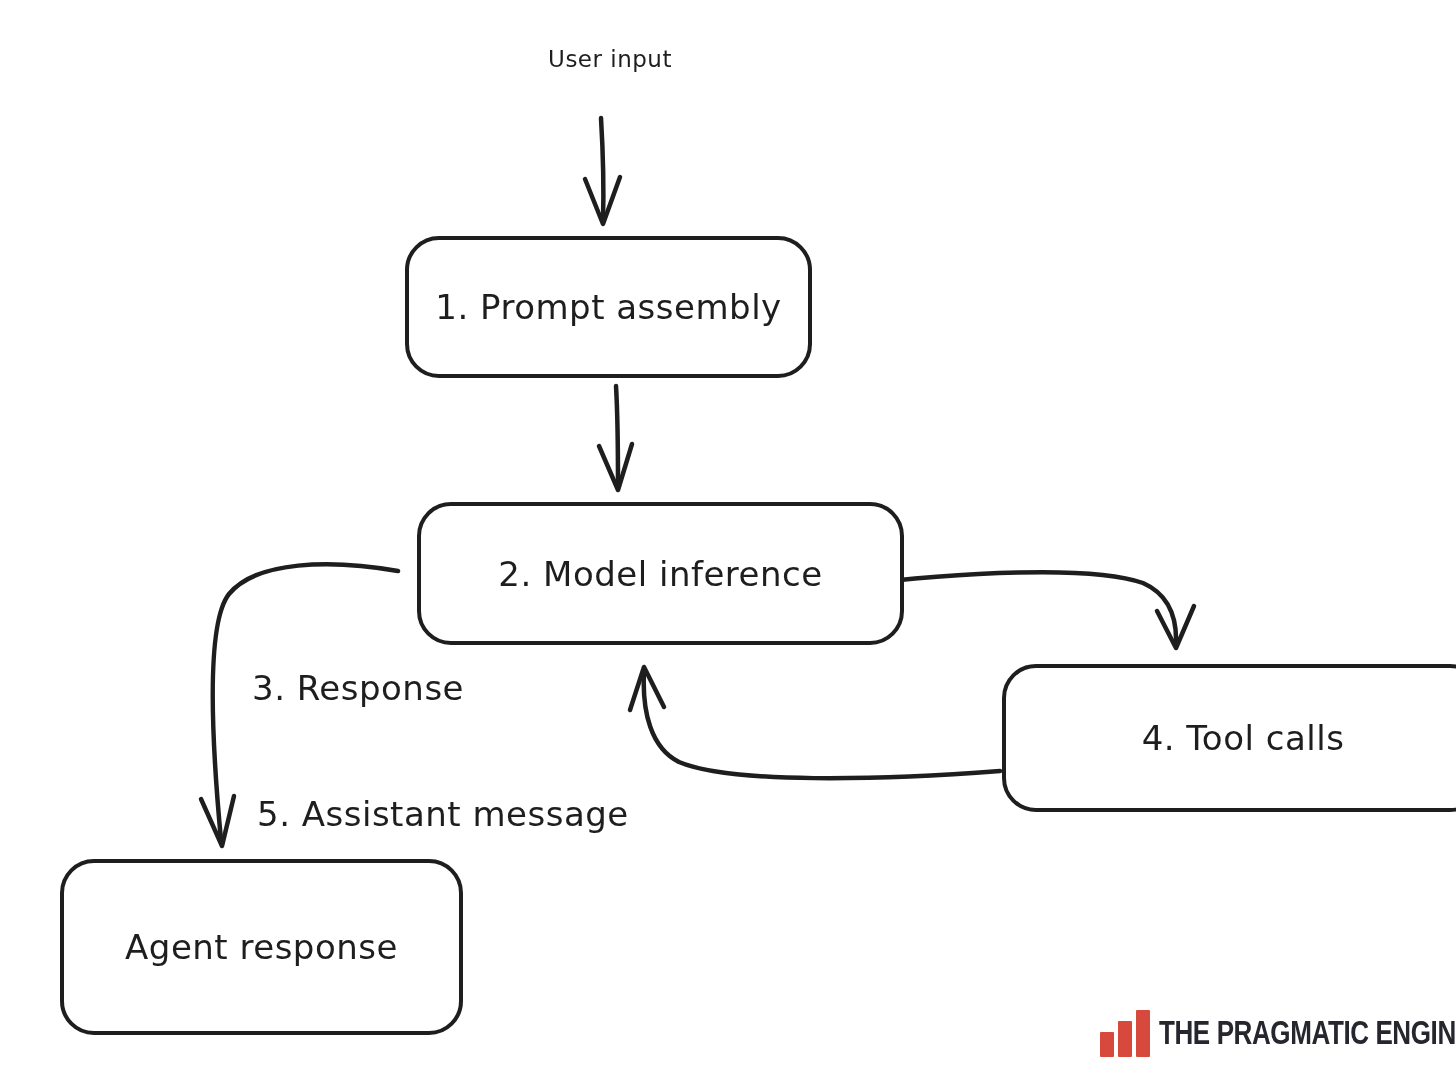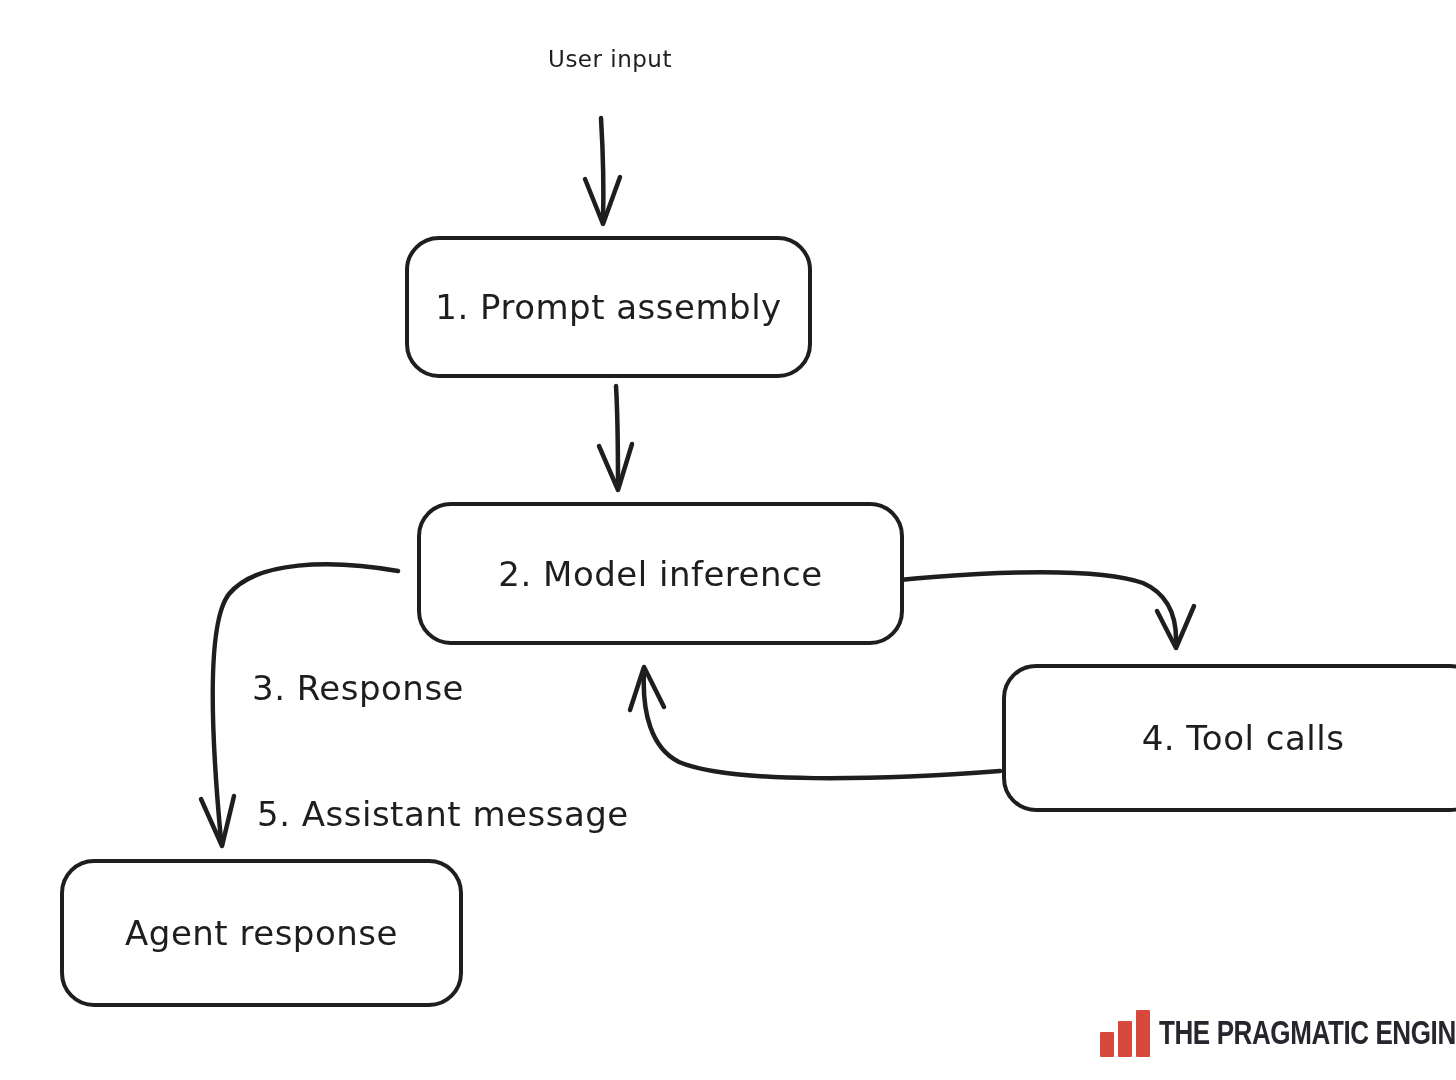--- a/index.html
+++ b/index.html
@@ -34,21 +34,21 @@
     display: flex;
     align-items: center;
     justify-content: center;
     font-size: 34px;
     letter-spacing: 0.5px;
     white-space: nowrap;
   }
   .node-prompt   { left: 405px; top: 236px; width: 407px; height: 142px; }
   .node-model    { left: 417px; top: 502px; width: 487px; height: 143px; }
   .node-tools    { left: 1002px; top: 664px; width: 482px; height: 148px; }
-  .node-agent    { left: 60px;  top: 859px; width: 403px; height: 148px; }
+  .node-agent    { left: 60px;  top: 859px; width: 403px; height: 176px; }
 
   .free-label {
     position: absolute;
     font-size: 34px;
     letter-spacing: 0.5px;
     white-space: nowrap;
   }
   .lbl-user-input { left: 460px; top: 46px; width: 300px; text-align: center; font-size: 23px; }
   .lbl-response   { left: 252px; top: 668px; }
   .lbl-assistant  { left: 257px; top: 794px; }

